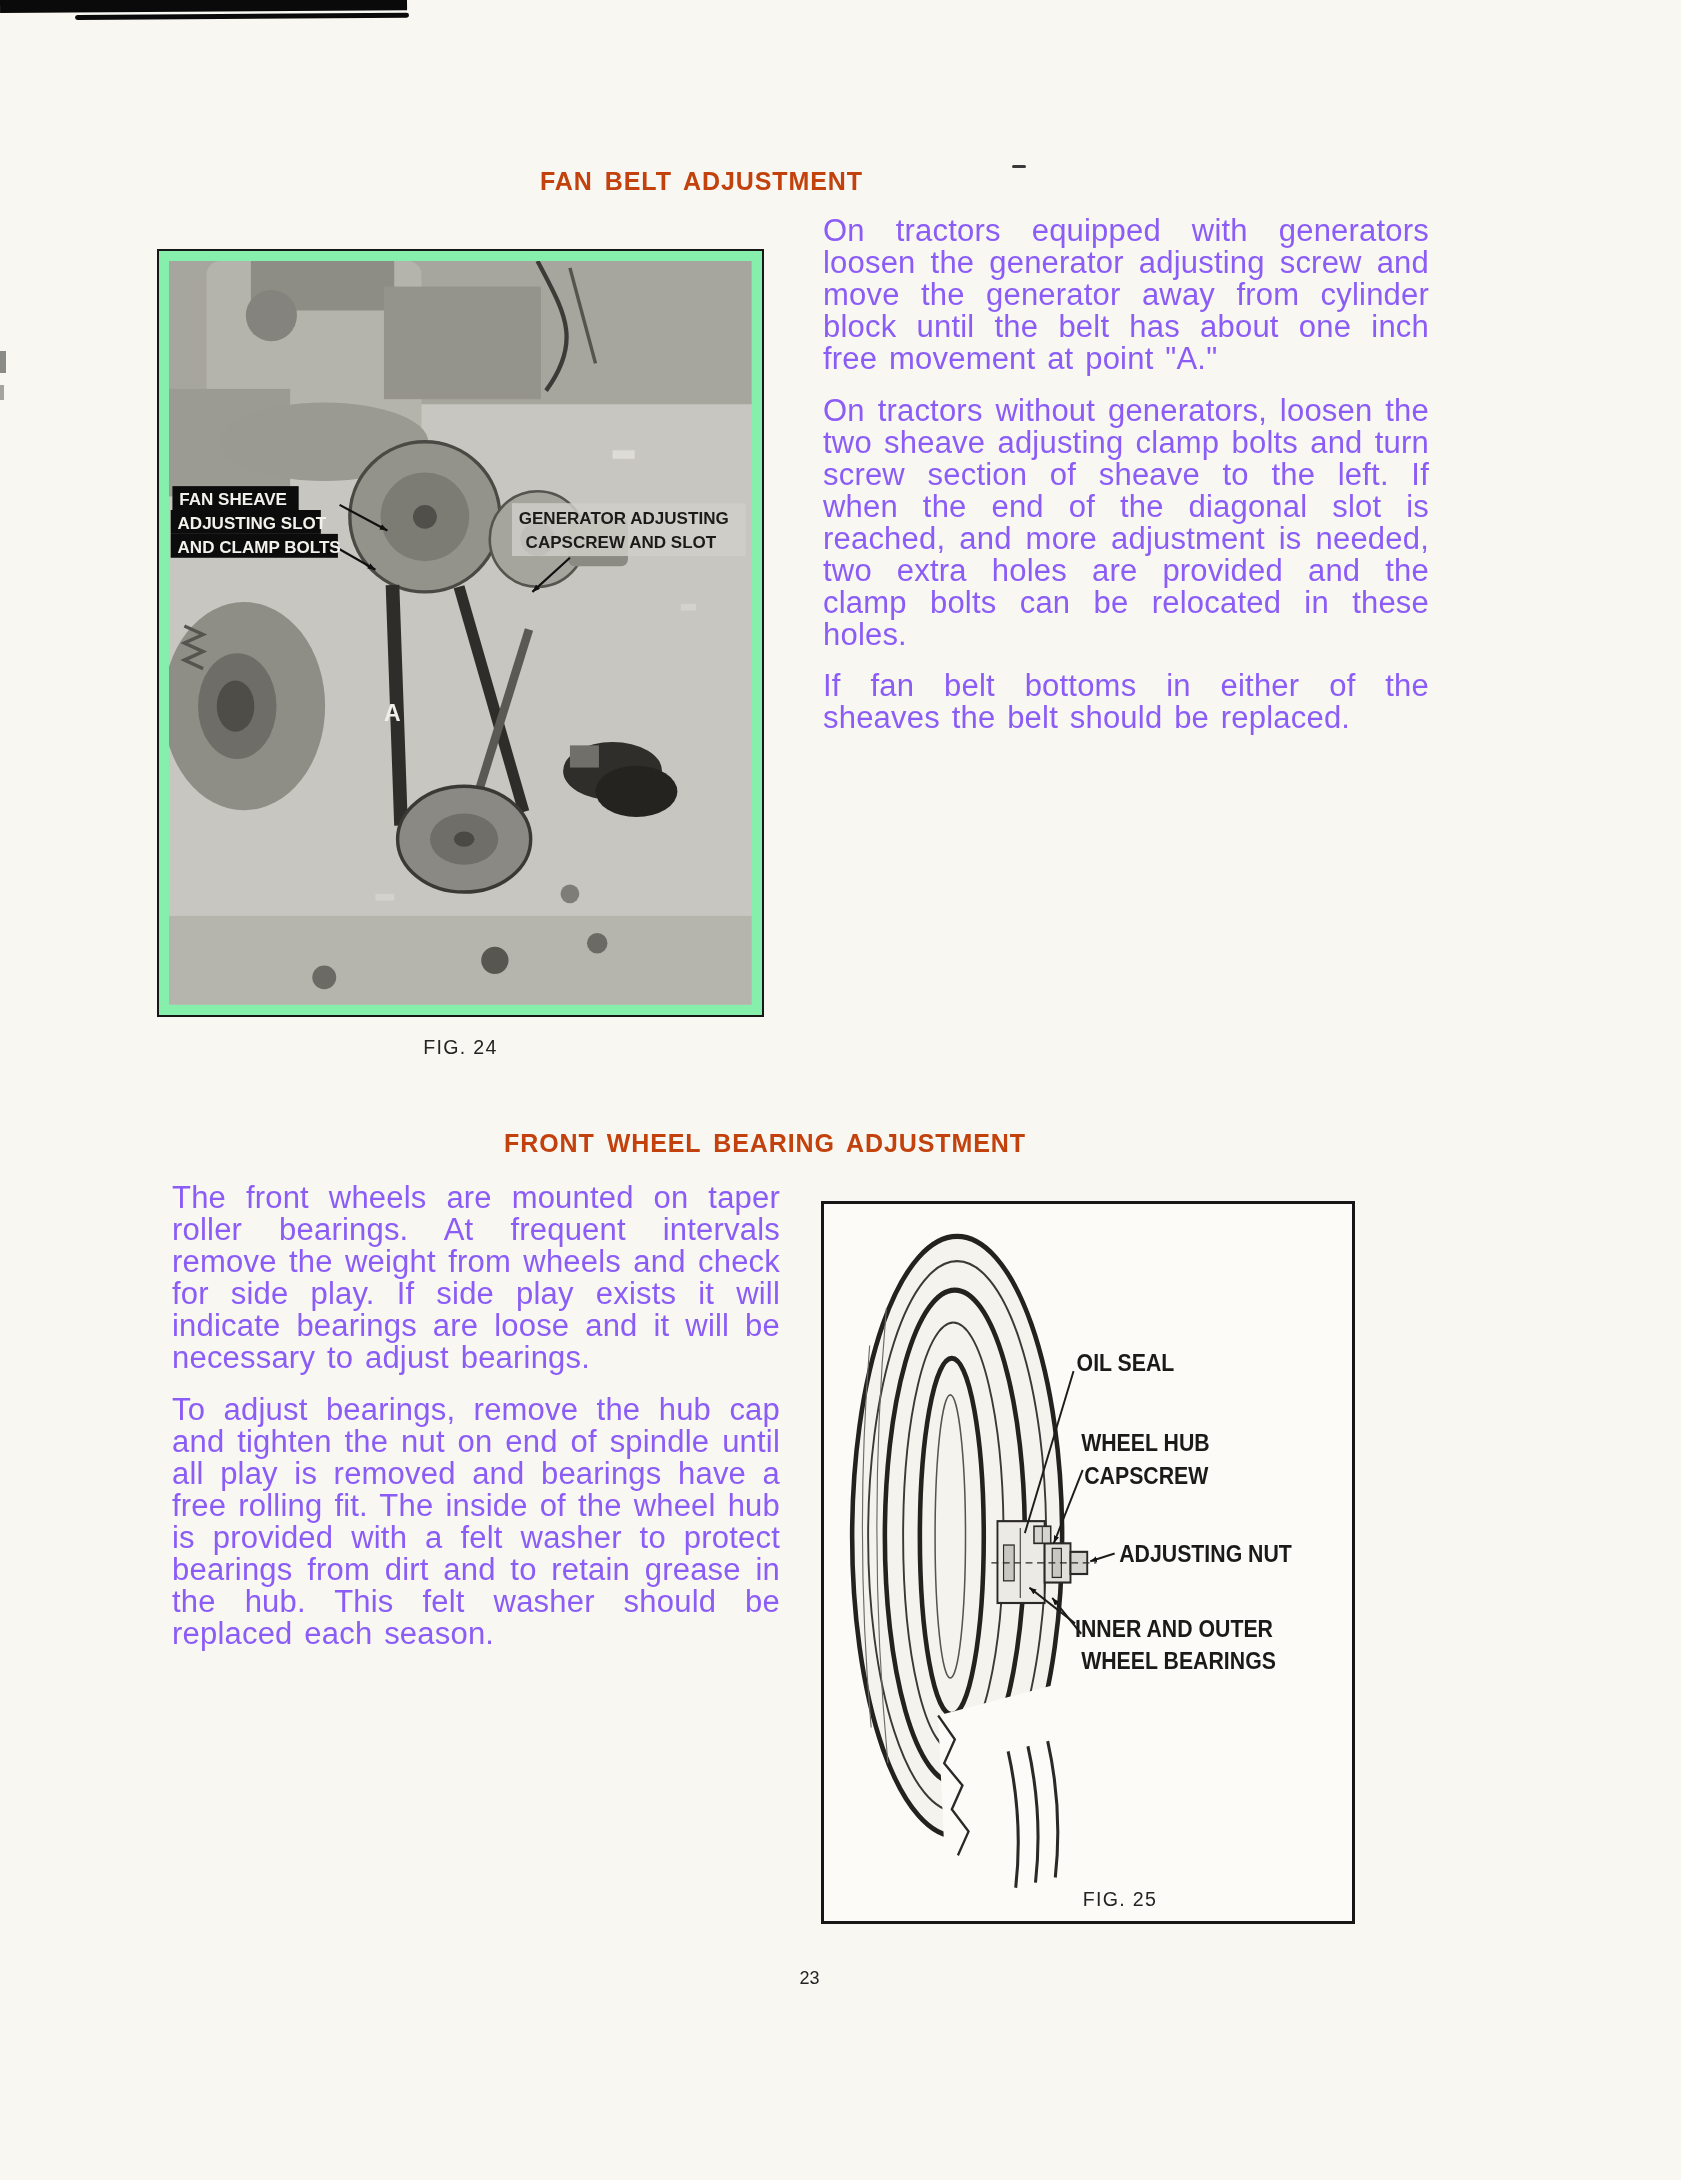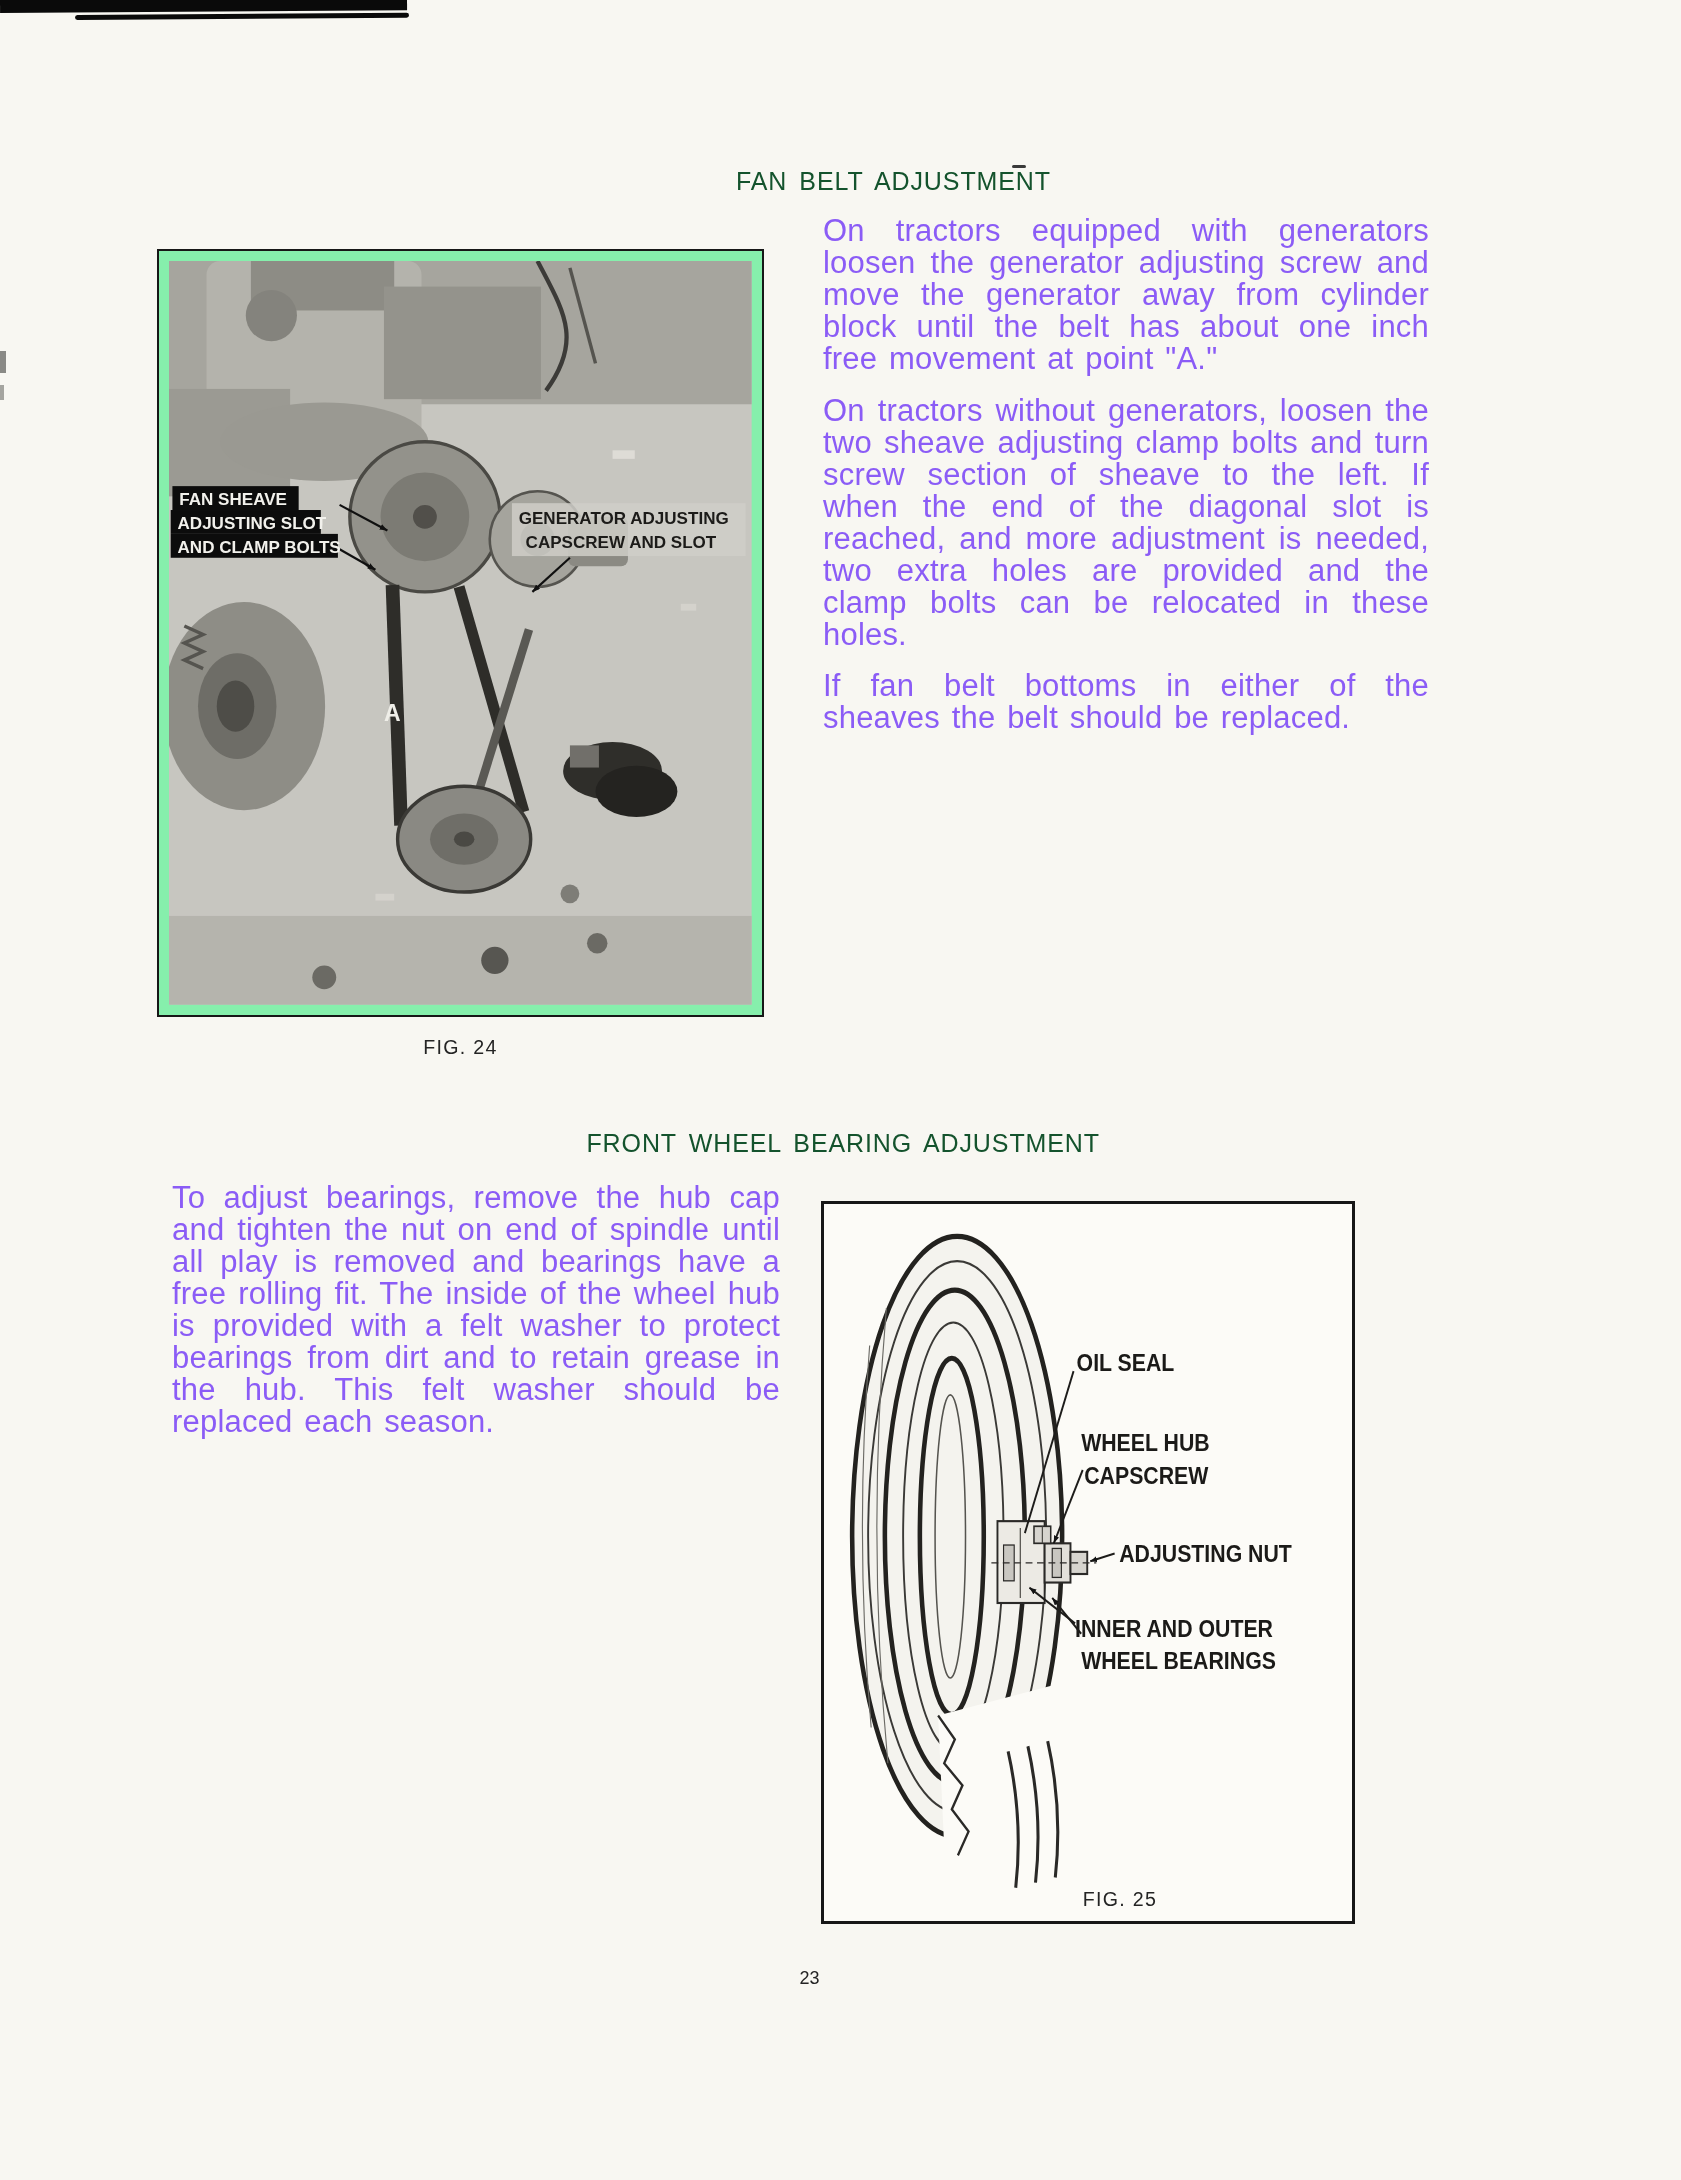--- a/index.html
+++ b/index.html
@@ -8,21 +8,21 @@
     position:relative; width:1681px; height:2181px; margin:0 auto;
     background:#f8f7f2; color:#1f1f1f; overflow:hidden;
   }
   .artifact { position:absolute; background:#0a0a0a; }
   .artifact-top1 { left:0; top:0; width:407px; height:12.8px; transform:rotate(-0.4deg); transform-origin:left top; }
   .artifact-top2 { left:75px; top:14.5px; width:334px; height:5.1px; transform:rotate(-0.4deg); transform-origin:left top; border-radius:2.6px; }
   .artifact-dash { left:1012px; top:165px; width:13.6px; height:3.4px; background:#3a3a3a; border-radius:1.7px; }
   .artifact-edge1 { left:0; top:351px; width:6px; height:22px; background:#8a8a86; }
   .artifact-edge2 { left:0; top:385px; width:4.3px; height:15.3px; background:#a5a5a0; }
 
-  .title { position:absolute; font-weight:normal; color:#14532d; letter-spacing:0.9px; word-spacing:4.3px; text-align:right; }
+  .title { position:absolute; font-weight:bold; color:#c2410c; letter-spacing:0.9px; word-spacing:4.3px; text-align:left; }
   .title1 { left:540px; top:167px; width:511px; font-size:25px; }
   .title2 { left:504px; top:1129px; width:596px; font-size:25px; }
 
   .textcol { position:absolute; }
   .textcol p {
     text-align:justify; font-size:31px; line-height:32px;
     letter-spacing:0.2px; word-spacing:3px; color:#8b5cf6;
   }
   .textcol p + p { margin-top:19.6px; }
   .col-fanbelt { left:823px; top:215px; width:606px; }
@@ -142,20 +142,21 @@
 
   <div class="textcol col-fanbelt">
     <p>On tractors equipped with generators loosen the generator adjusting screw and move the generator away from cylinder block until the belt has about one inch free movement at point "A."</p>
     <p>On tractors without generators, loosen the two sheave adjusting clamp bolts and turn screw section of sheave to the left.  If when the end of the diagonal slot is reached, and more adjustment is needed, two extra holes are provided and the clamp bolts can be relocated in these holes.</p>
     <p>If fan belt bottoms in either of the sheaves the belt should be replaced.</p>
   </div>
 
   <h2 class="title title2">FRONT WHEEL BEARING ADJUSTMENT</h2>
 
   <div class="textcol col-wheel">
+    <p>The front wheels are mounted on taper roller bearings.  At frequent intervals remove the weight from wheels and check for side play.  If side play exists it will indicate bearings are loose and it will be necessary to adjust bearings.</p>
     <p>To adjust bearings, remove the hub cap and tighten the nut on end of spindle until all play is removed and bearings have a free rolling fit. The inside of the wheel hub is provided with a felt washer to protect bearings from dirt and to retain grease in the hub. This felt washer should be replaced each season.</p>
   </div>
 
   <figure class="figure-frame fig25">
     <svg viewBox="0 0 694 841" preserveAspectRatio="none">
       <defs>
         <marker id="ah25" markerWidth="12" markerHeight="10" refX="9" refY="3.5" orient="auto" markerUnits="userSpaceOnUse">
           <path d="M0,0 L9,3.5 L0,7 Z" fill="#141414"></path>
         </marker>
       </defs>

